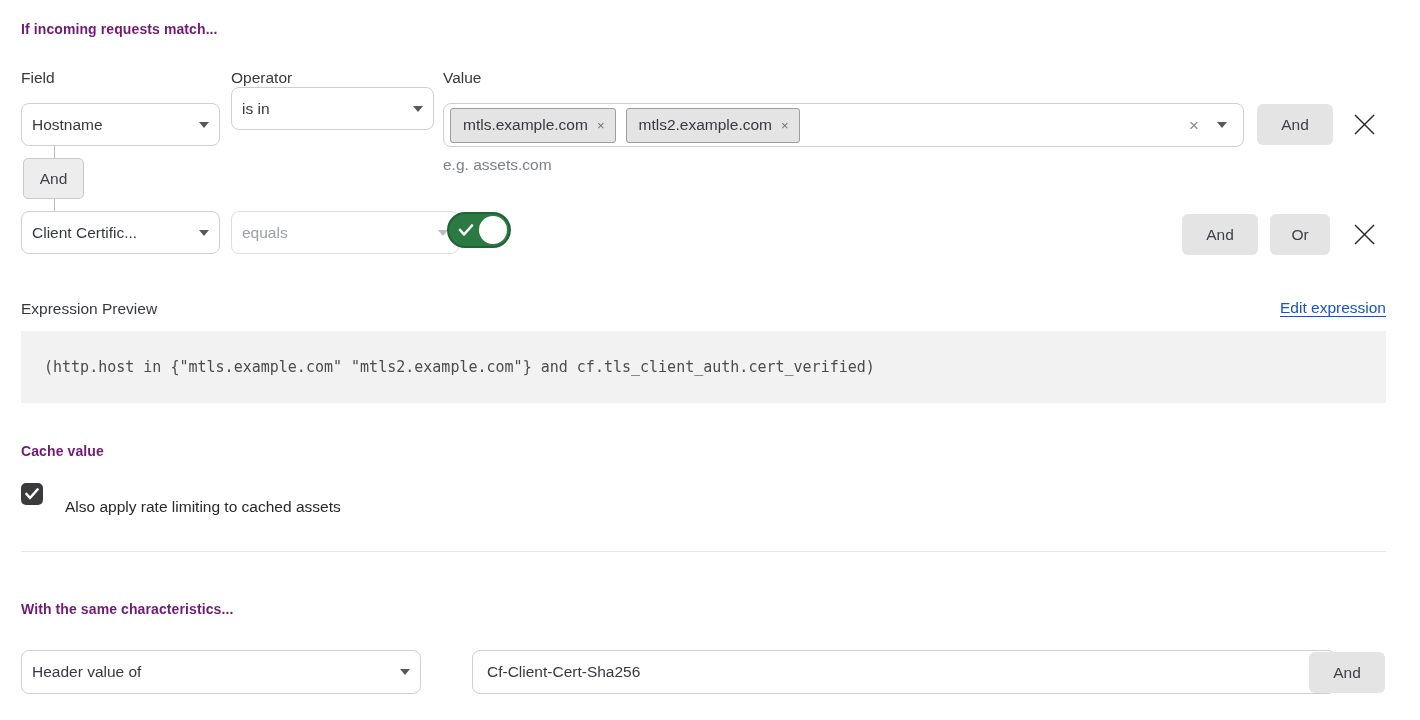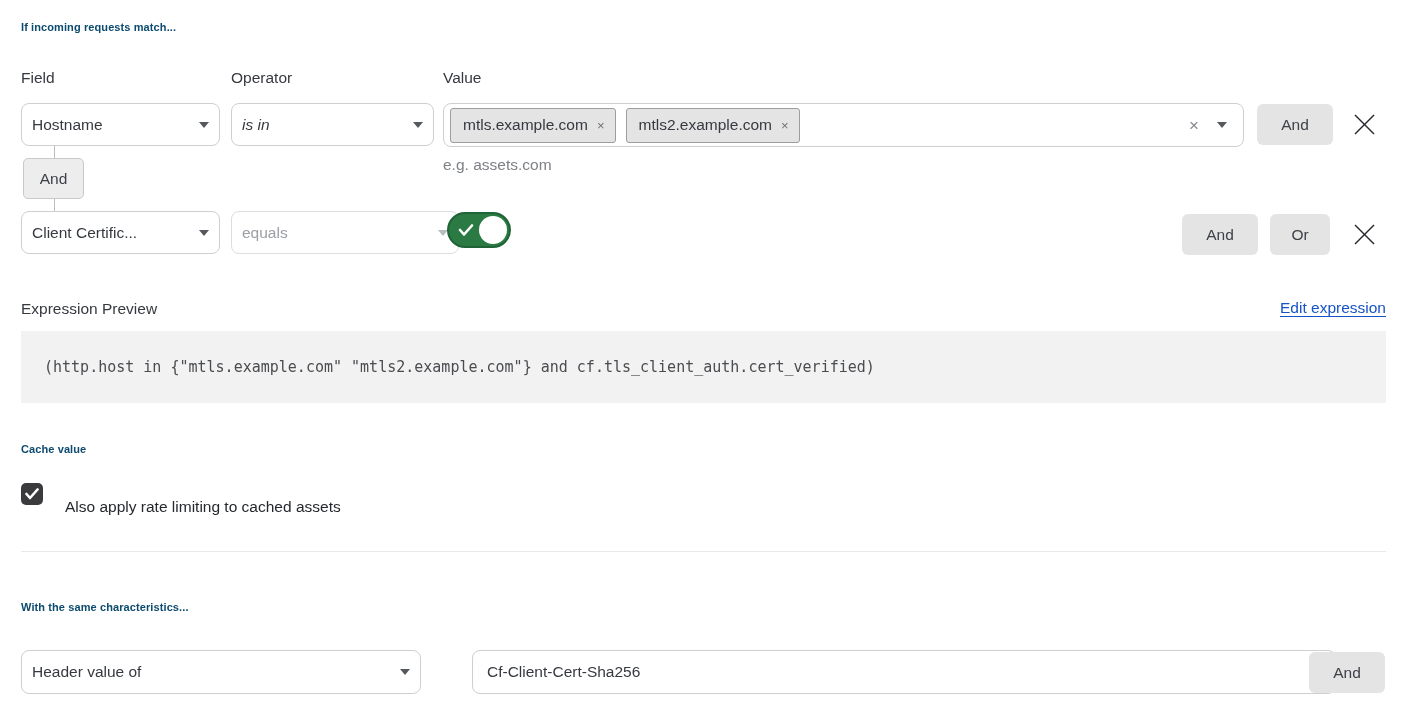--- a/index.html
+++ b/index.html
@@ -2,21 +2,21 @@
 <html><head>
 <meta charset="utf-8">
 <style>
   * { margin:0; padding:0; box-sizing:border-box; }
   html,body { background:#fff; }
   .page {
     position:relative; width:1420px; height:720px; background:#ffffff;
     font-family:"Liberation Sans", sans-serif; overflow:hidden;
   }
   .abs { position:absolute; }
-  .h1 { font-size:11px; font-weight:700; color:#0c4a6e; letter-spacing:.1px; }
+  .h1 { font-size:14px; font-weight:700; color:#701a75; letter-spacing:.1px; }
   .lbl { font-size:15.5px; color:#36393f; }
   .select {
     display:flex; align-items:center; justify-content:space-between;
     border:1px solid #cfcfd2; border-radius:8px; background:#fff;
     padding:0 10px; font-size:15.5px; color:#36393f; cursor:pointer;
   }
   .select.disabled { border-color:#dddde0; color:#9b9ea4; cursor:default; }
   .caret { width:10px; height:6px; flex:0 0 auto; margin-left:8px; }
   .valuebox {
     display:flex; align-items:center; border:1px solid #cfcfd2; border-radius:8px;
@@ -76,21 +76,21 @@
   <div class="abs lbl" style="left:231px; top:69px;">Operator</div>
   <div class="abs lbl" style="left:443px; top:69px;">Value</div>
 
   <div class="abs select" style="left:21px; top:103px; width:199px; height:43px;">
     <span>Hostname</span>
     <svg class="caret" viewBox="0 0 10 6">
         <path d="M0 0 L10 0 L5 6 Z" fill="#55585d"></path>
       </svg>
   </div>
 
-  <div class="abs select" style="left:231px; top:103px; width:203px; height:43px;font-style:italic;">
+  <div class="abs select" style="left:231px; top:87px; width:203px; height:43px;">
     <span>is in</span>
     <svg class="caret" viewBox="0 0 10 6">
         <path d="M0 0 L10 0 L5 6 Z" fill="#55585d"></path>
       </svg>
   </div>
 
   <div class="abs valuebox" style="left:443px; top:103px; width:801px; height:44px;">
     <span class="tag">
       <span>mtls.example.com</span>
       <span class="tag-x">×</span>

